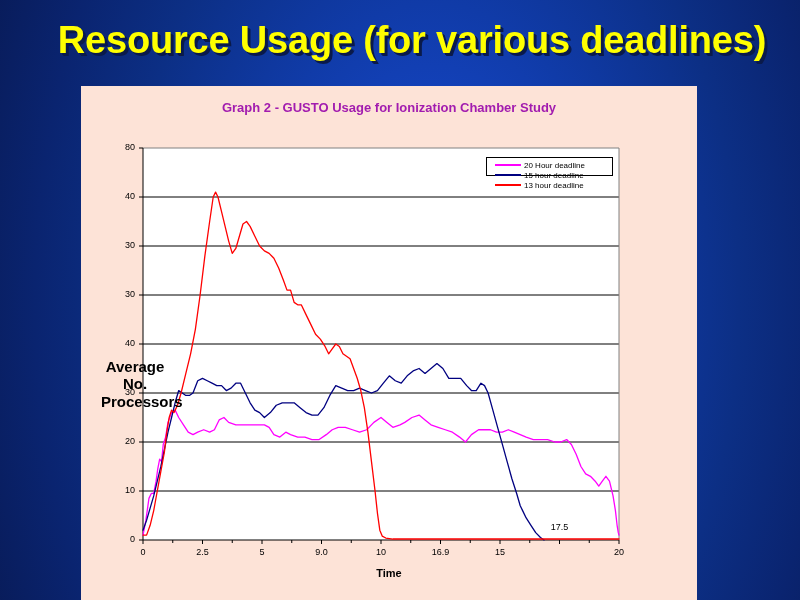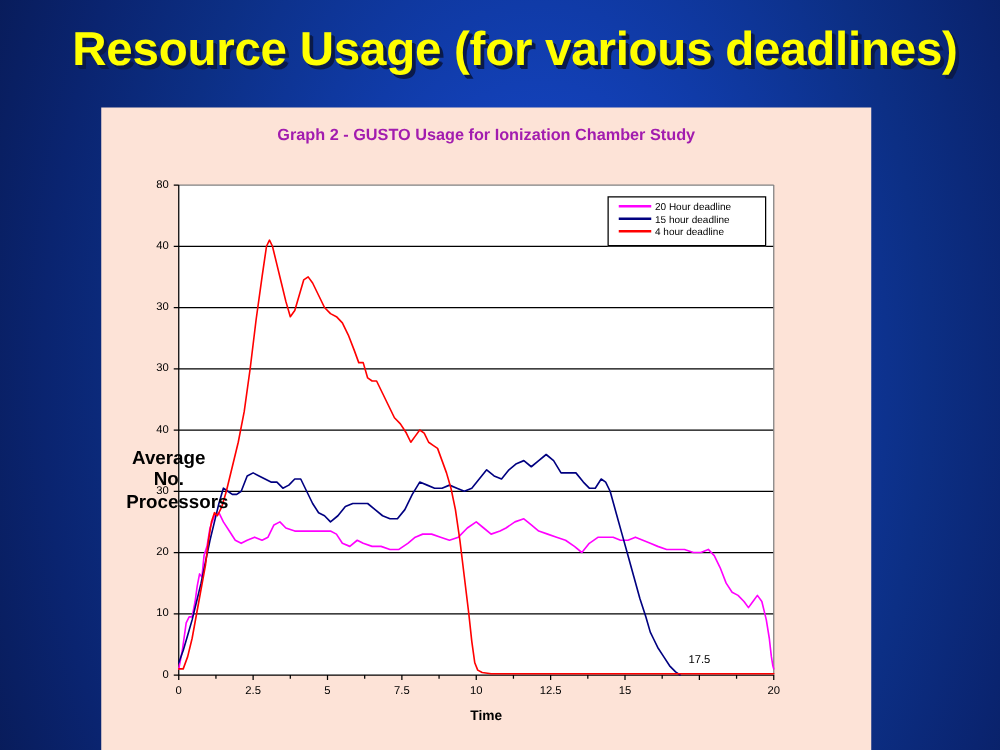--- a/index.html
+++ b/index.html
@@ -92,21 +92,21 @@
   }
   .x-tick-label {
     text-align: center;
     width: 30px;
   }
   #legend-box {
     position: absolute;
     left: 405px;
     top: 71px;
     width: 127px;
-    height: 40px;
+    height: 19px;
     background: #ffffff;
     border: 1px solid #000000;
     box-sizing: border-box;
     padding: 2px 0 0 0;
   }
   .legend-row {
     display: flex;
     align-items: center;
     height: 10px;
     margin: 0 0 0 8px;
@@ -187,23 +187,23 @@
         <div class="tick-label y-tick-label" style="left: 28px; top: 350px;">20</div>
         <div class="tick-label y-tick-label" style="left: 28px; top: 301px;">30</div>
         <div class="tick-label y-tick-label" style="left: 28px; top: 252px;">40</div>
         <div class="tick-label y-tick-label" style="left: 28px; top: 203px;">30</div>
         <div class="tick-label y-tick-label" style="left: 28px; top: 154px;">30</div>
         <div class="tick-label y-tick-label" style="left: 28px; top: 105px;">40</div>
         <div class="tick-label y-tick-label" style="left: 28px; top: 56px;">80</div>
         <div class="tick-label x-tick-label" style="left: 47px; top: 461px;">0</div>
         <div class="tick-label x-tick-label" style="left: 106.5px; top: 461px;">2.5</div>
         <div class="tick-label x-tick-label" style="left: 166px; top: 461px;">5</div>
-        <div class="tick-label x-tick-label" style="left: 225.5px; top: 461px;">7.5</div>
+        <div class="tick-label x-tick-label" style="left: 225.5px; top: 461px;">9.0</div>
         <div class="tick-label x-tick-label" style="left: 285px; top: 461px;">10</div>
-        <div class="tick-label x-tick-label" style="left: 344.5px; top: 461px;">12.5</div>
+        <div class="tick-label x-tick-label" style="left: 344.5px; top: 461px;">16.9</div>
         <div class="tick-label x-tick-label" style="left: 404px; top: 461px;">15</div>
         <div class="tick-label x-tick-label" style="left: 463.5px; top: 436px;">17.5</div>
         <div class="tick-label x-tick-label" style="left: 523px; top: 461px;">20</div>
       </div>
 
     <div id="y-axis-title">
       <div>Average</div>
       <div>No. Processors</div>
     </div>
 
@@ -213,18 +213,18 @@
       <div class="legend-row">
         <span class="legend-swatch" style="border-top-color: rgb(255, 0, 255);"></span>
         <span class="legend-text">20 Hour deadline</span>
       </div>
       <div class="legend-row">
         <span class="legend-swatch" style="border-top-color: rgb(0, 0, 128);"></span>
         <span class="legend-text">15 hour deadline</span>
       </div>
       <div class="legend-row">
         <span class="legend-swatch" style="border-top-color: rgb(255, 0, 0);"></span>
-        <span class="legend-text">4 hour deadline</span>
+        <span class="legend-text">13 hour deadline</span>
       </div>
     </div>
 
   </div>
 </div>
 
 </body></html>

